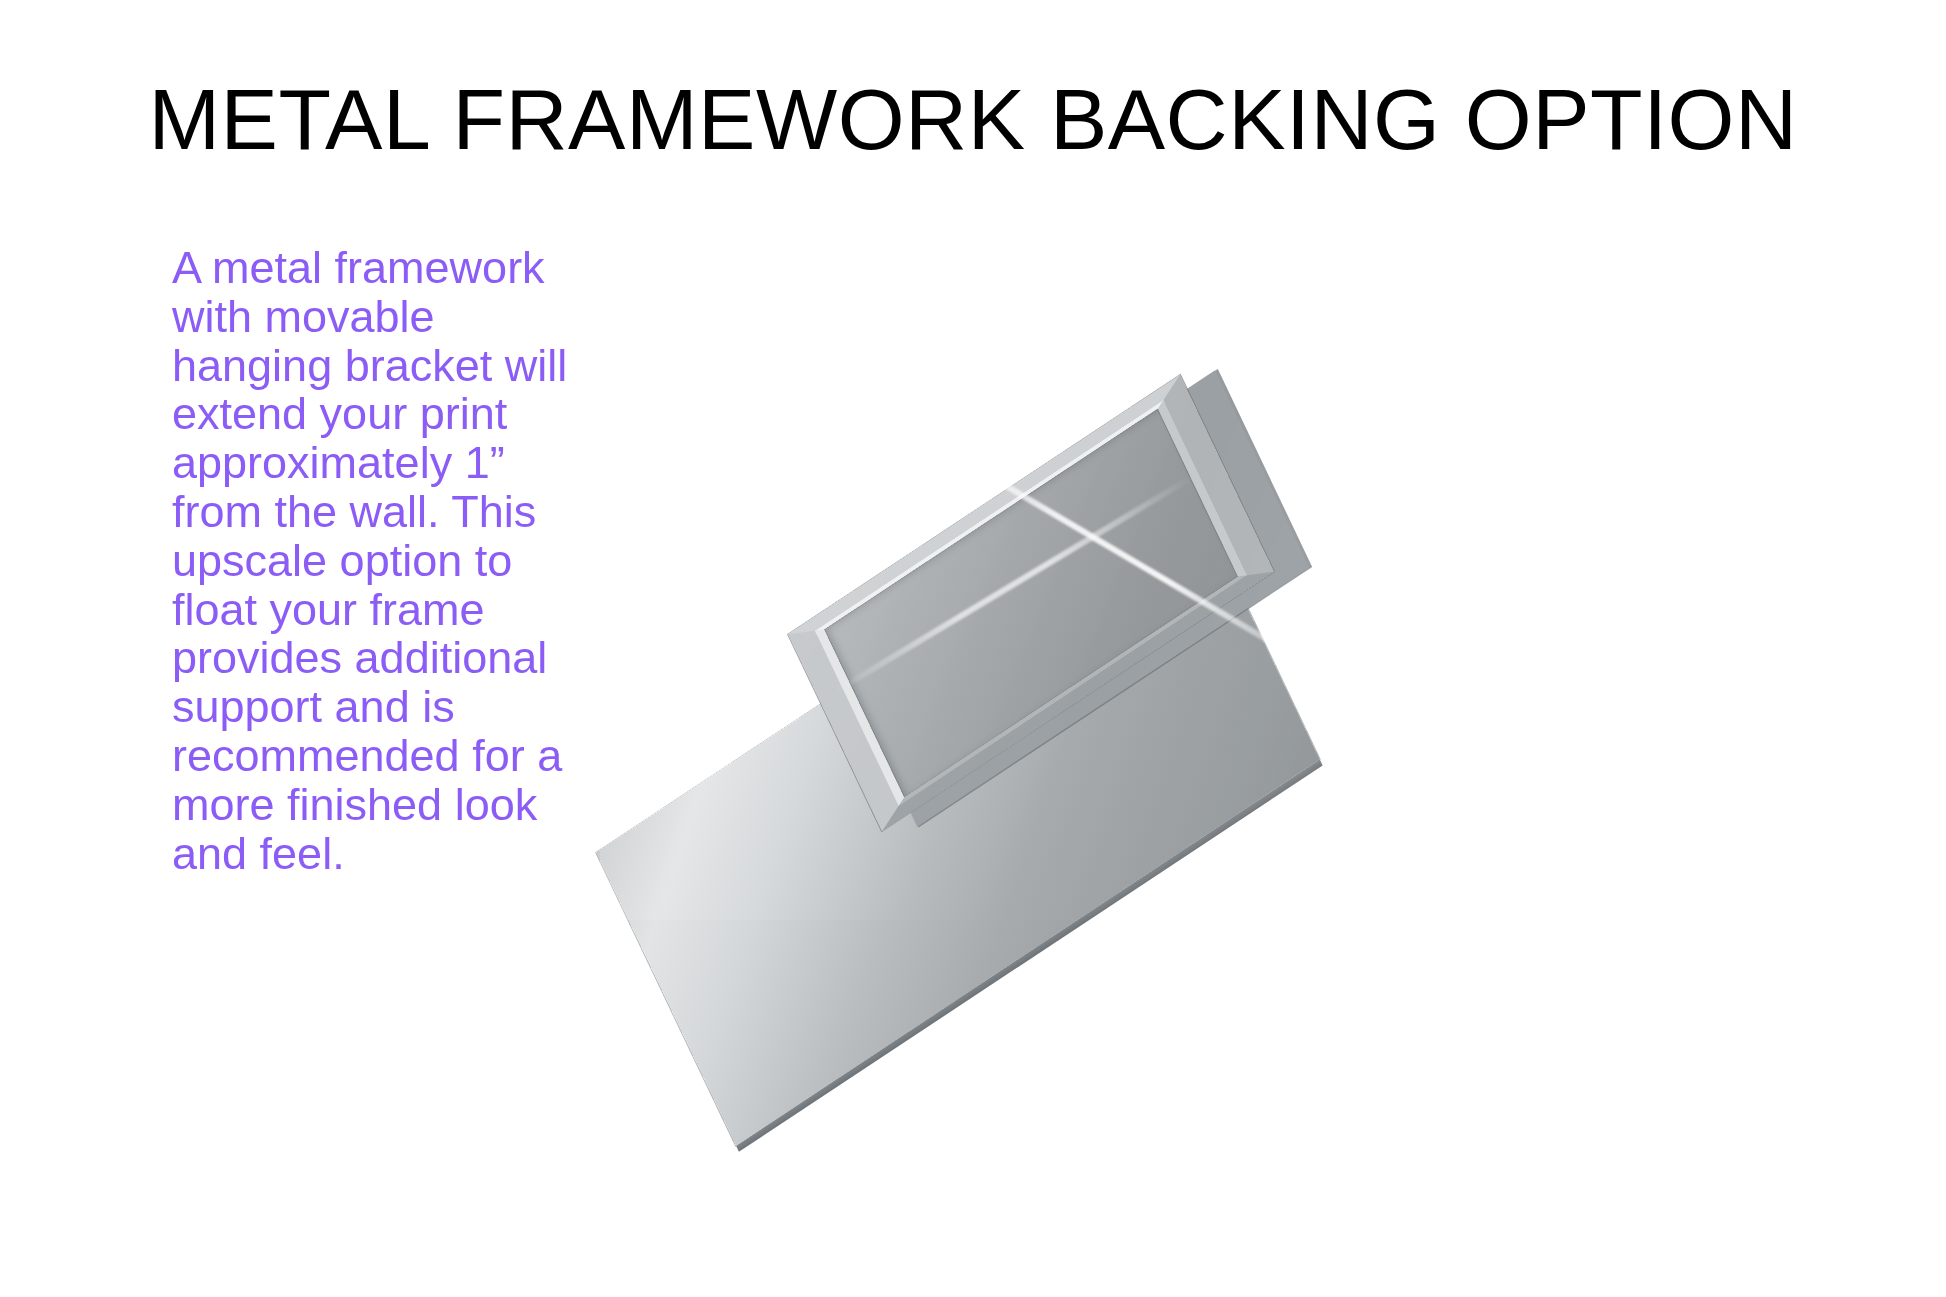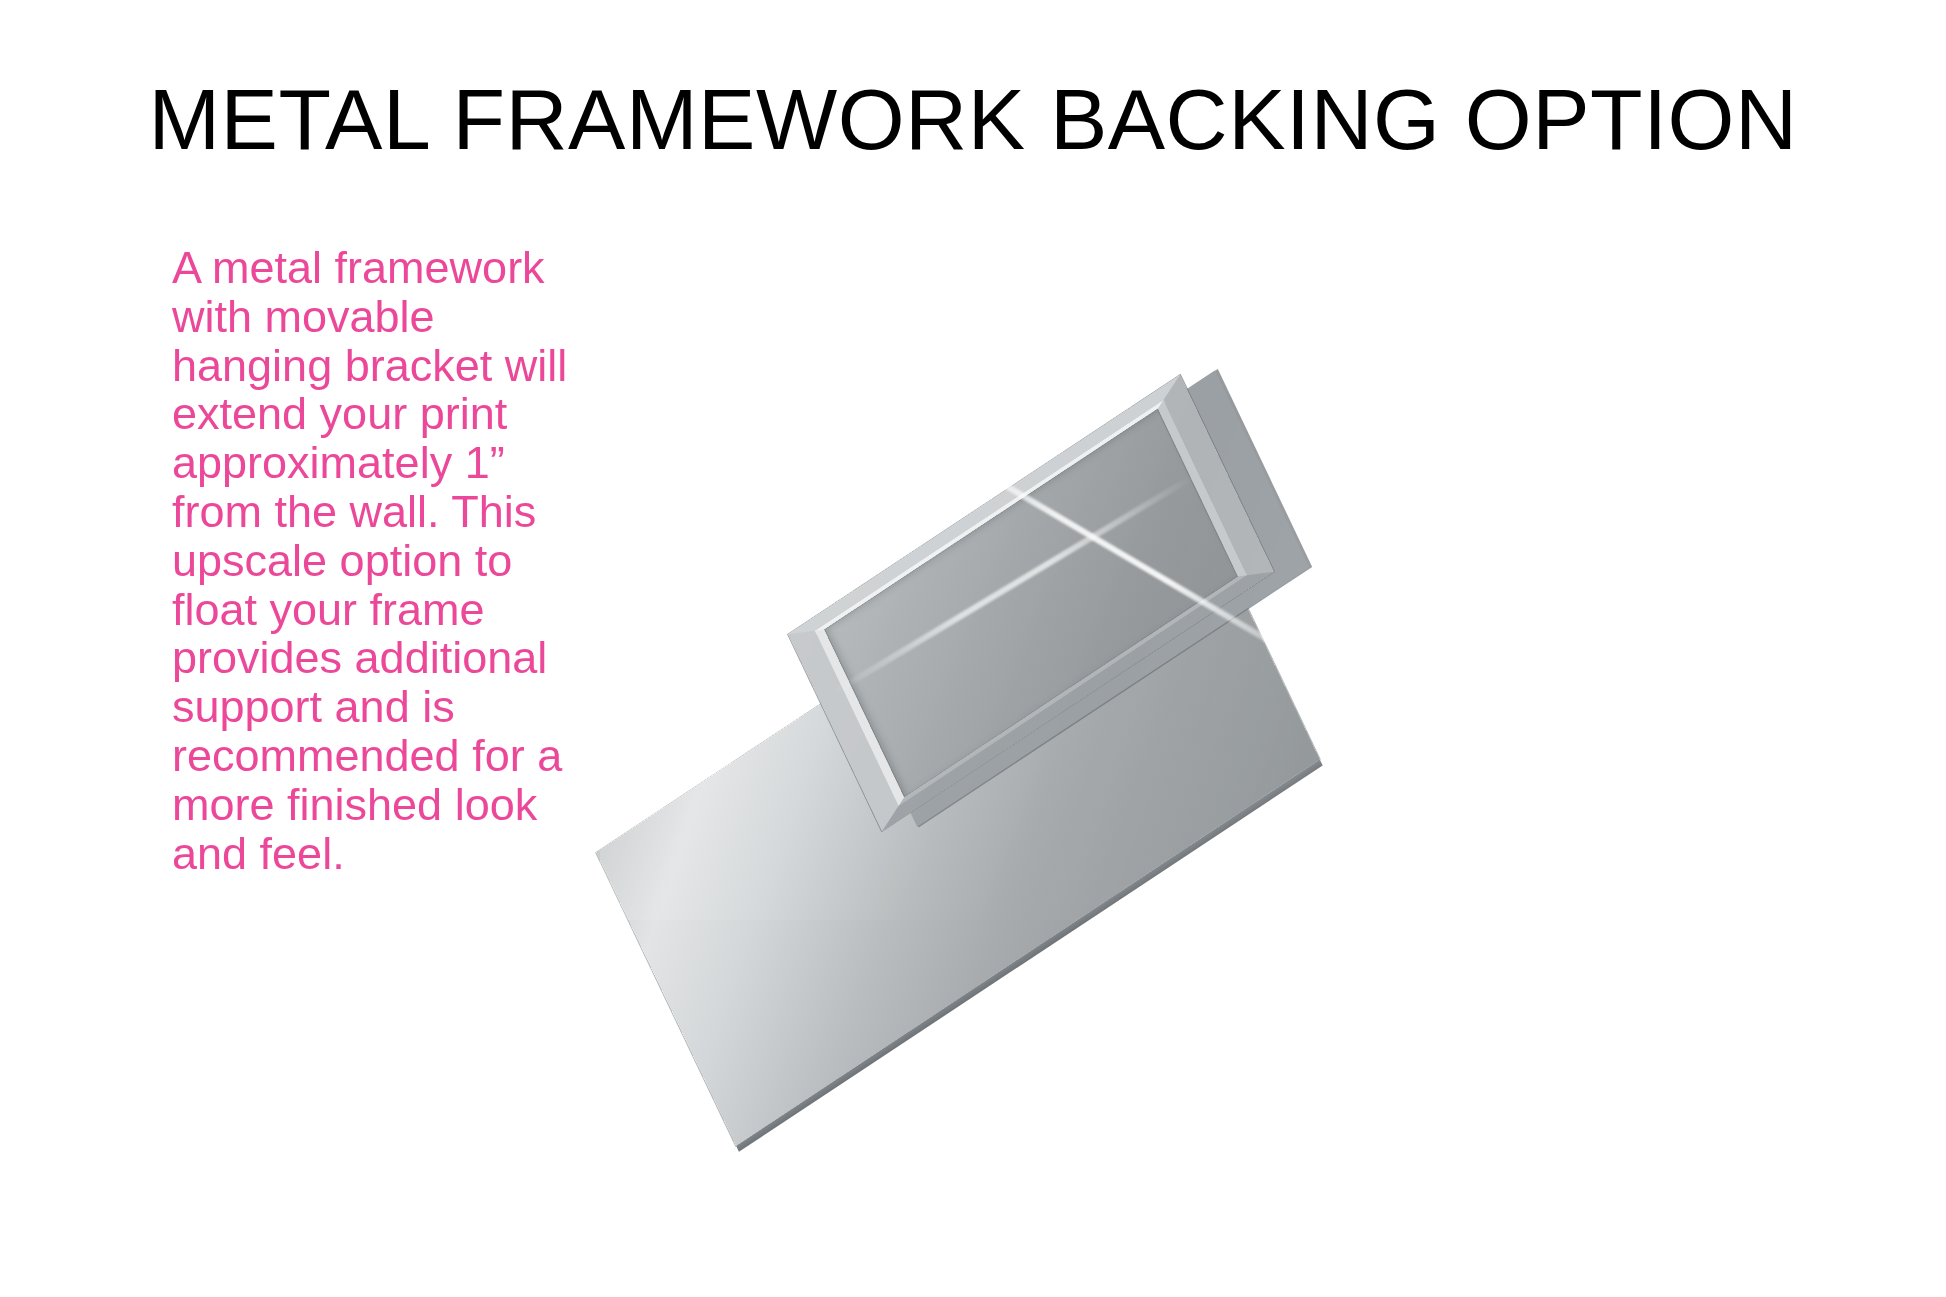--- a/index.html
+++ b/index.html
@@ -43,21 +43,21 @@
   
   .body-text {
     position: absolute;
     left: 172px;
     top: 244px;
     width: 430px;
     font-family: "Liberation Sans", sans-serif;
     font-size: 45px;
     line-height: 48.8px;
     font-weight: 400;
-    color: #ec4899;
+    color: #8b5cf6;
     text-align: left;
     word-spacing: 0px;
   }
 
   
   .photo {
     position: absolute;
     left: 600px;
     top: 360px;
     width: 1000px;

